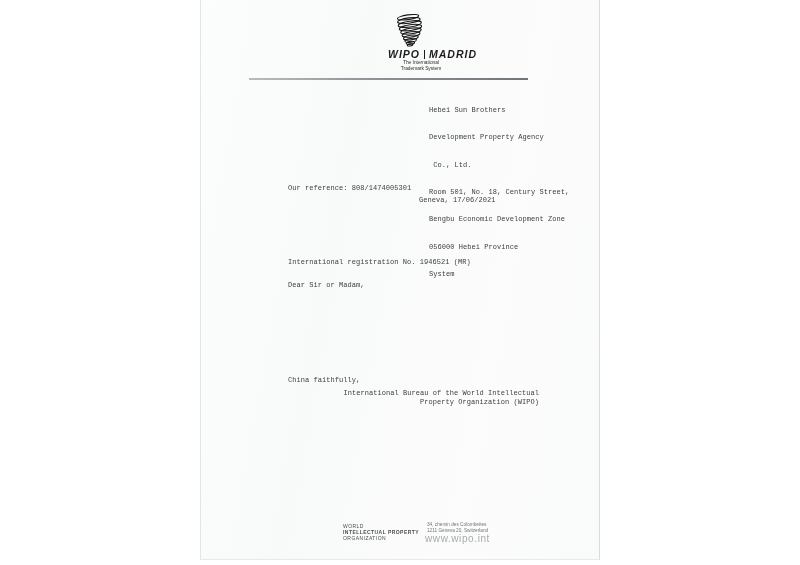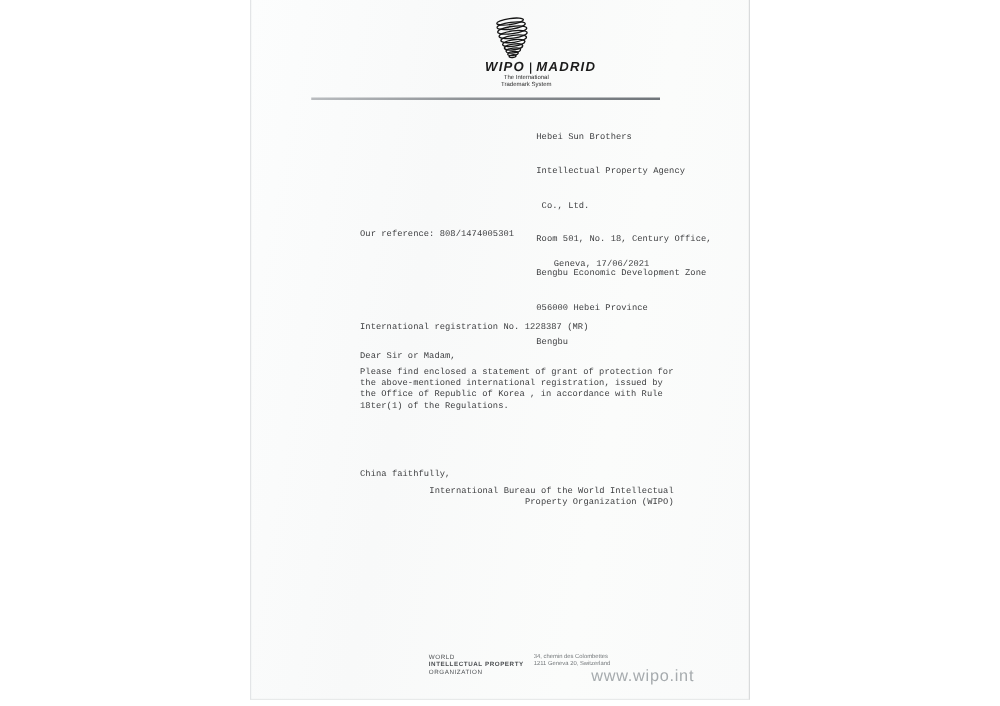--- a/index.html
+++ b/index.html
@@ -30,41 +30,41 @@
   }
   
   .mono{
     position:absolute;
     font-family:"Liberation Mono","DejaVu Sans Mono",monospace;
     font-size:7px;line-height:9.1px;color:#3d3e40;
     white-space:pre;letter-spacing:0.05px;
   }
   .recipient{left:212px;top:88px;margin-left:16px;}
   .ref{left:87px;top:184px;}
-  .date{left:218px;top:208px;margin-left:24px;}
+  .date{left:218px;top:196px;}
   .subject{left:87px;top:240px;font-weight:bold;color:#333436;}
   .reg{left:87px;top:258px;}
   .salut{left:87px;top:281px;}
   .para1{left:87px;top:294px;}
   .para2{left:87px;top:334px;}
   .closing{left:87px;top:376px;}
   .sig{left:140px;top:389px;width:198px;text-align:right;}
   
   .footer-org{
     position:absolute;left:142px;top:523px;
     font-size:5px;line-height:6.1px;letter-spacing:0.45px;color:#4c4f52;white-space:nowrap;
   }
   .footer-org .bold{font-weight:bold;}
   .footer-addr{
     position:absolute;left:226px;top:522px;
     font-size:4.7px;line-height:6px;color:#73777a;white-space:pre;
   }
   .footer-web{
     position:absolute;left:224px;top:533px;
-    font-size:13px;letter-spacing:0.6px;color:#a6abae;white-space:nowrap;margin-left:48px;
+    font-size:10px;letter-spacing:0.6px;color:#a6abae;white-space:nowrap;
   }
 </style>
 </head>
 <body>
 
 <div class="page">
 
   <svg class="logo-swirl" viewBox="0 0 27 36" xmlns="http://www.w3.org/2000/svg">
     <g fill="none" stroke="#161616" stroke-width="1.05" transform="rotate(-8 13 18)">
       <ellipse cx="13" cy="3.6" rx="10.8" ry="2.4"></ellipse>
@@ -86,36 +86,32 @@
     <span class="wm-text">MADRID</span>
   </div>
 
   <div class="tagline">The International
 Trademark System</div>
 
   <div class="rule"></div>
 
   <div class="mono recipient">
     <div>Hebei Sun Brothers</div>
-    <div>Intellectual Property Agency</div>
+    <div>Development Property Agency</div>
     <div> Co., Ltd.</div>
-    <div>Room 501, No. 18, Century Office,</div>
+    <div>Room 501, No. 18, Century Street,</div>
     <div>Bengbu Economic Development Zone</div>
     <div>056000 Hebei Province</div>
-    <div>Bengbu</div>
+    <div>System</div>
   </div>
 
   <div class="mono ref">Our reference: 808/1474005301</div>
   <div class="mono date">Geneva, 17/06/2021</div>
-  <div class="mono reg">International registration No. 1228387 (MR)</div>
+  <div class="mono reg">International registration No. 1946521 (MR)</div>
   <div class="mono salut">Dear Sir or Madam,</div>
-  <div class="mono para1">Please find enclosed a statement of grant of protection for
-the above-mentioned international registration, issued by
-the Office of Republic of Korea , in accordance with Rule
-18ter(1) of the Regulations.</div>
   <div class="mono closing">China faithfully,</div>
   <div class="mono sig">International Bureau of the World Intellectual
 Property Organization (WIPO)</div>
 
   <div class="footer-org">
     <div>WORLD</div>
     <div class="bold">INTELLECTUAL PROPERTY</div>
     <div>ORGANIZATION</div>
   </div>
   <div class="footer-addr">34, chemin des Colombettes

